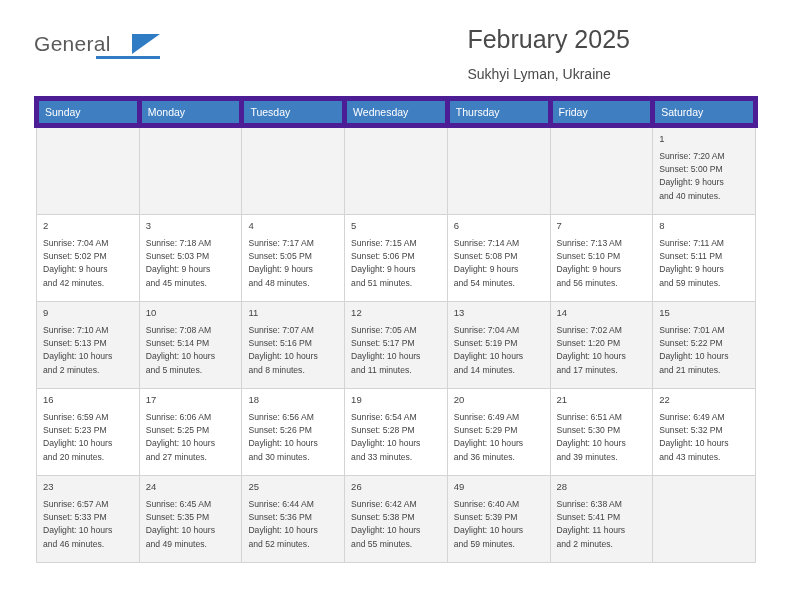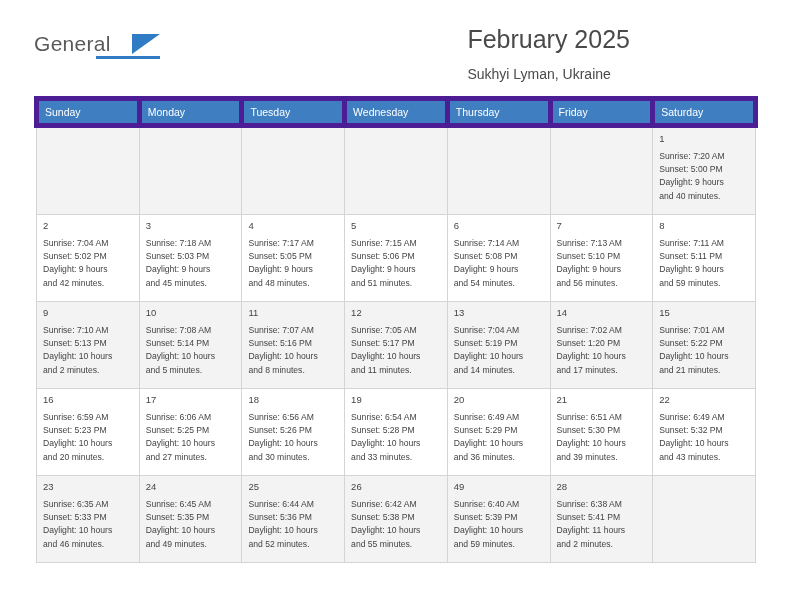--- a/index.html
+++ b/index.html
@@ -359,21 +359,21 @@
               <div>Sunset: 5:32 PM</div>
               <div>Daylight: 10 hours</div>
               <div>and 43 minutes.</div>
             </div>
           </td>
         </tr>
         <tr class="shade">
           <td>
             <div class="daynum">23</div>
             <div class="info">
-              <div>Sunrise: 6:35 AM</div>
+              <div>Sunrise: 6:57 AM</div>
               <div>Sunset: 5:33 PM</div>
               <div>Daylight: 10 hours</div>
               <div>and 46 minutes.</div>
             </div>
           </td>
           <td>
             <div class="daynum">24</div>
             <div class="info">
               <div>Sunrise: 6:45 AM</div>
               <div>Sunset: 5:35 PM</div>

